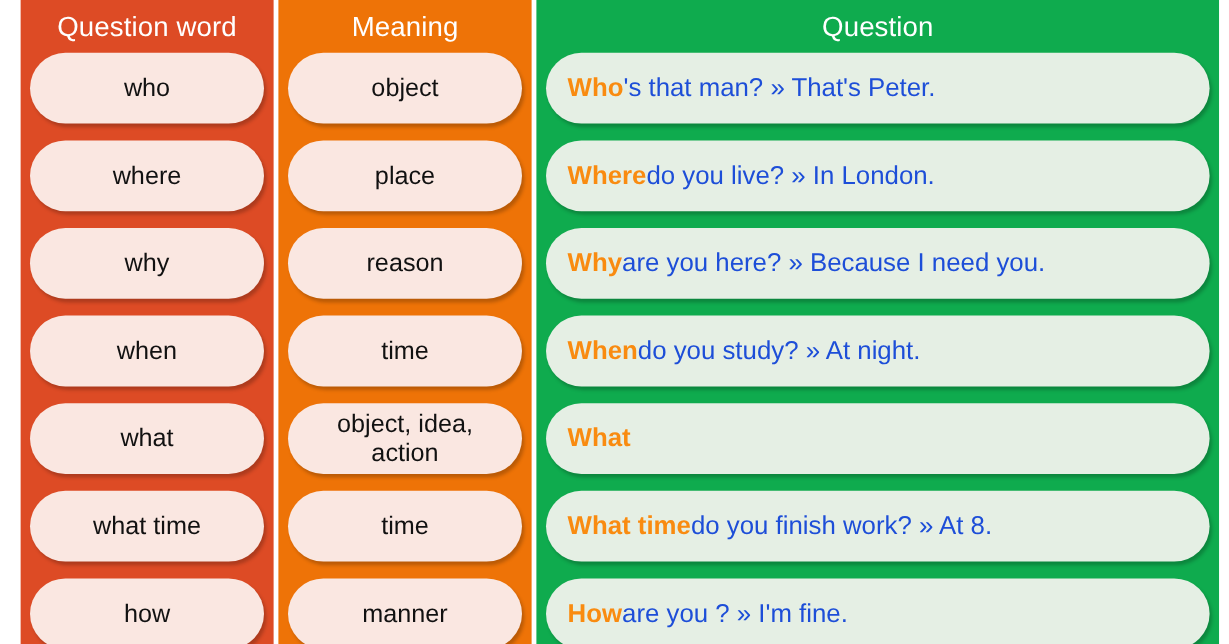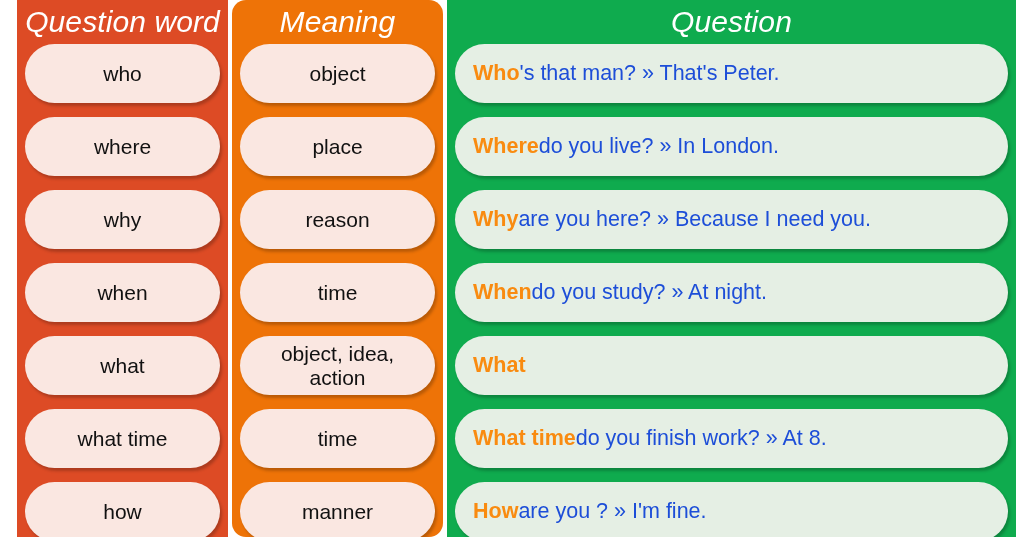--- a/index.html
+++ b/index.html
@@ -29,34 +29,33 @@
 
   .column {
     position: relative;
     box-sizing: border-box;
     display: flex;
     flex-direction: column;
     overflow: hidden;
   }
 
   .col-question { width: 211px; background: #DD4B25; }
-  .col-meaning  { width: 211px; background: #EE7307; margin-left: 4px; border-radius: 14px; }
+  .col-meaning  { width: 211px; background: #EE7307; margin-left: 4px; }
   .col-example  { flex: 1 1 auto;  background: #0FAB4E; margin-left: 4px; }
 
   .col-head {
     height: 44px;
     flex: 0 0 44px;
     display: flex;
     align-items: center;
     justify-content: center;
     color: #ffffff;
-    font-size: 30px;
+    font-size: 23px;
     letter-spacing: 0.1px;
     white-space: nowrap;
-    font-style: italic;
   }
 
   .rows {
     flex: 1 1 auto;
     display: flex;
     flex-direction: column;
     padding: 0 8px;
     box-sizing: border-box;
   }
 

